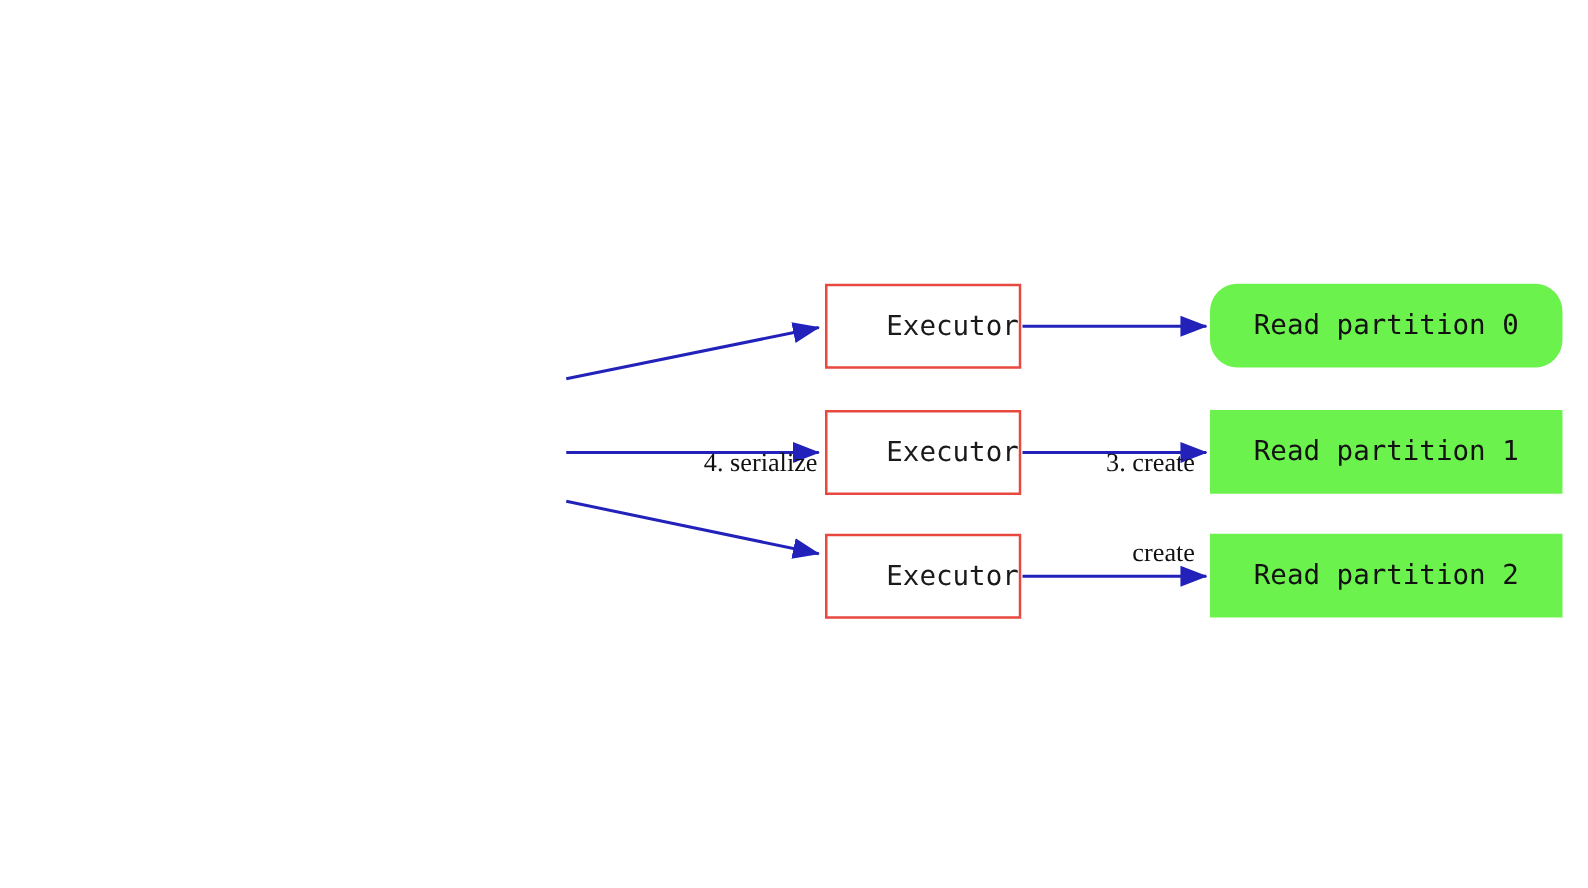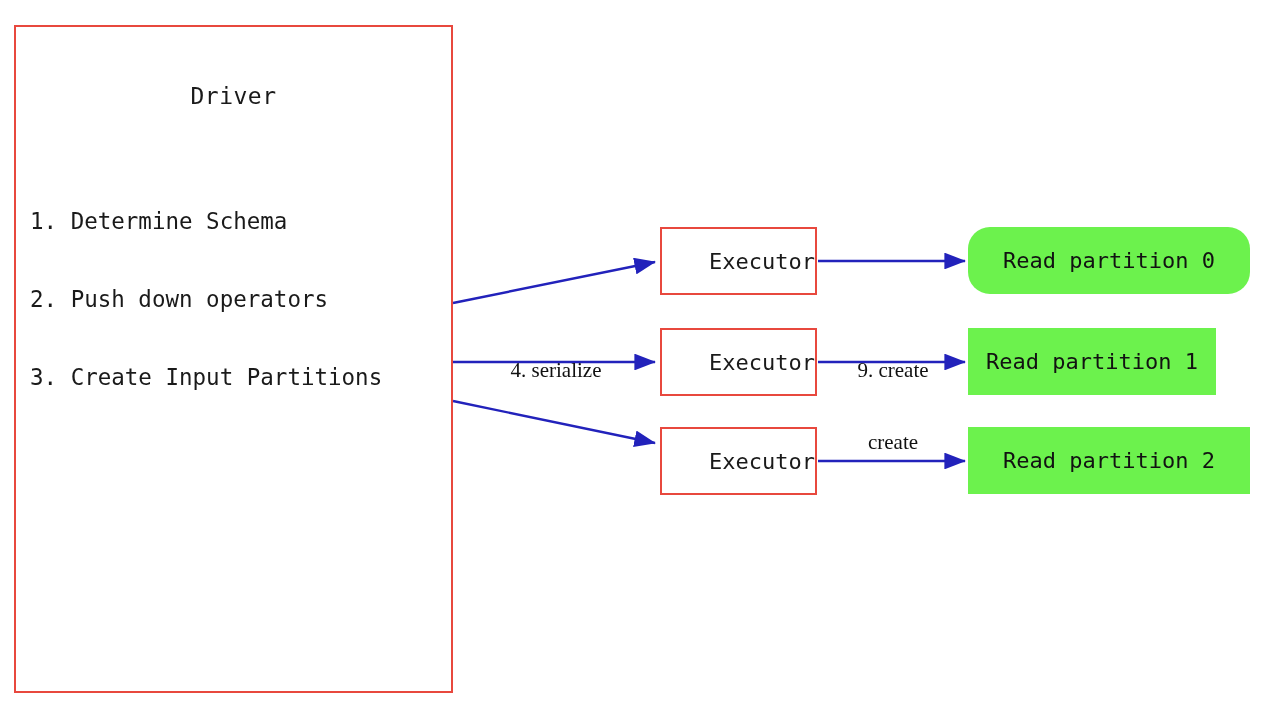--- a/index.html
+++ b/index.html
@@ -83,21 +83,21 @@
     font-size: 22px;
     color: #121212;
     white-space: pre;
   }
   .edge-label {
     position: absolute;
     font-family: "Liberation Serif", "DejaVu Serif", serif;
     font-size: 21px;
     line-height: 24px;
     color: #111111;
-    text-align: center;
+    text-align: right;
     white-space: pre;
   }
   .edge-label div {
     white-space: pre;
   }
 </style>
 </head>
 <body>
 
 <div id="canvas">
@@ -115,55 +115,47 @@
 
     <line x1="453" y1="401" x2="655" y2="443" stroke="#2222bb" stroke-width="2.4" marker-end="url(#head)"></line>
 
     <line x1="818" y1="261" x2="965" y2="261" stroke="#2222bb" stroke-width="2.4" marker-end="url(#head)"></line>
 
     <line x1="818" y1="362" x2="965" y2="362" stroke="#2222bb" stroke-width="2.4" marker-end="url(#head)"></line>
 
     <line x1="818" y1="461" x2="965" y2="461" stroke="#2222bb" stroke-width="2.4" marker-end="url(#head)"></line>
   </svg>
 
-  <div class="node driver-box" style="left:14px; top:25px; width:439px; height:668px;">
-    <div class="driver-title">Driver</div>
-    <div class="driver-steps">
-      <div>1. Determine Schema</div>
-      <div>2. Push down operators</div>
-      <div>3. Create Input Partitions</div>
-    </div>
-  </div>
 
   <div class="node executor-box" style="left:660px; top:227px; width:157px; height:68px;">
     <span class="executor-label">Executor</span>
   </div>
 
   <div class="node executor-box" style="left:660px; top:328px; width:157px; height:68px;">
     <span class="executor-label">Executor</span>
   </div>
 
   <div class="node executor-box" style="left:660px; top:427px; width:157px; height:68px;">
     <span class="executor-label">Executor</span>
   </div>
 
   <div class="node partition-box" style="left:968px; top:227px; width:282px; height:67px;border-radius:22px;">
     <span class="partition-label">Read partition 0</span>
   </div>
 
-  <div class="node partition-box" style="left:968px; top:328px; width:248px; height:67px;">
+  <div class="node partition-box" style="left:968px; top:328px; width:282px; height:67px;">
     <span class="partition-label">Read partition 1</span>
   </div>
 
   <div class="node partition-box" style="left:968px; top:427px; width:282px; height:67px;justify-content:center;">
     <span class="partition-label">Read partition 2</span>
   </div>
 
   <div class="edge-label" style="left:458px; top:310px; width:196px;">
     <div>4. serialize</div>
   </div>
 
   <div class="edge-label" style="left:830px; top:310px; width:126px;">
-    <div>9. create</div>
+    <div>3. create</div>
     <div>create</div>
   </div>
 
 </div>
 
 </body></html>

